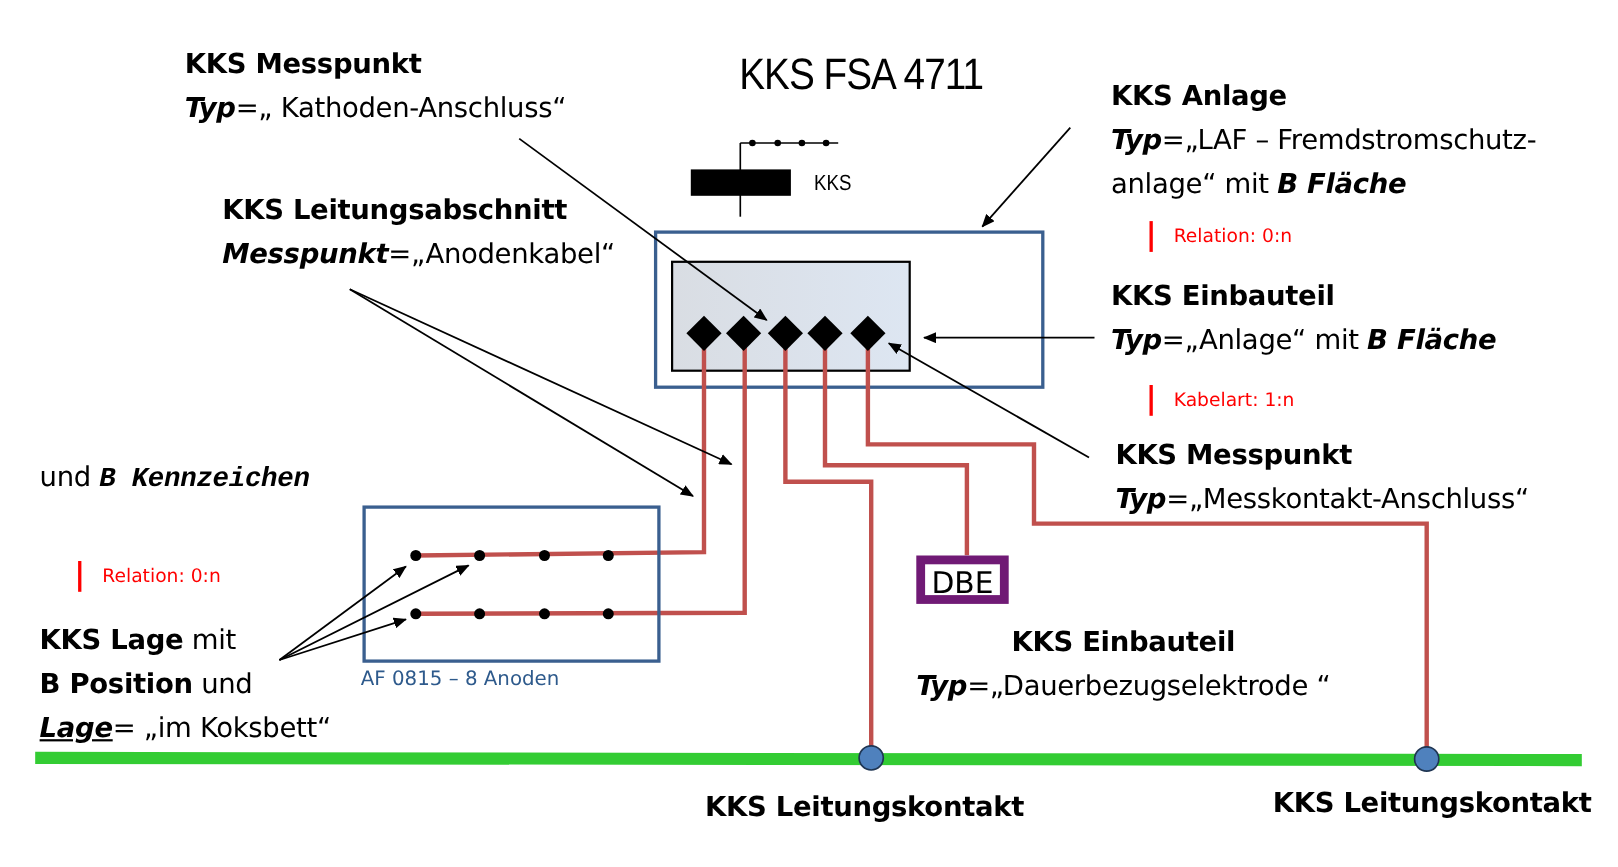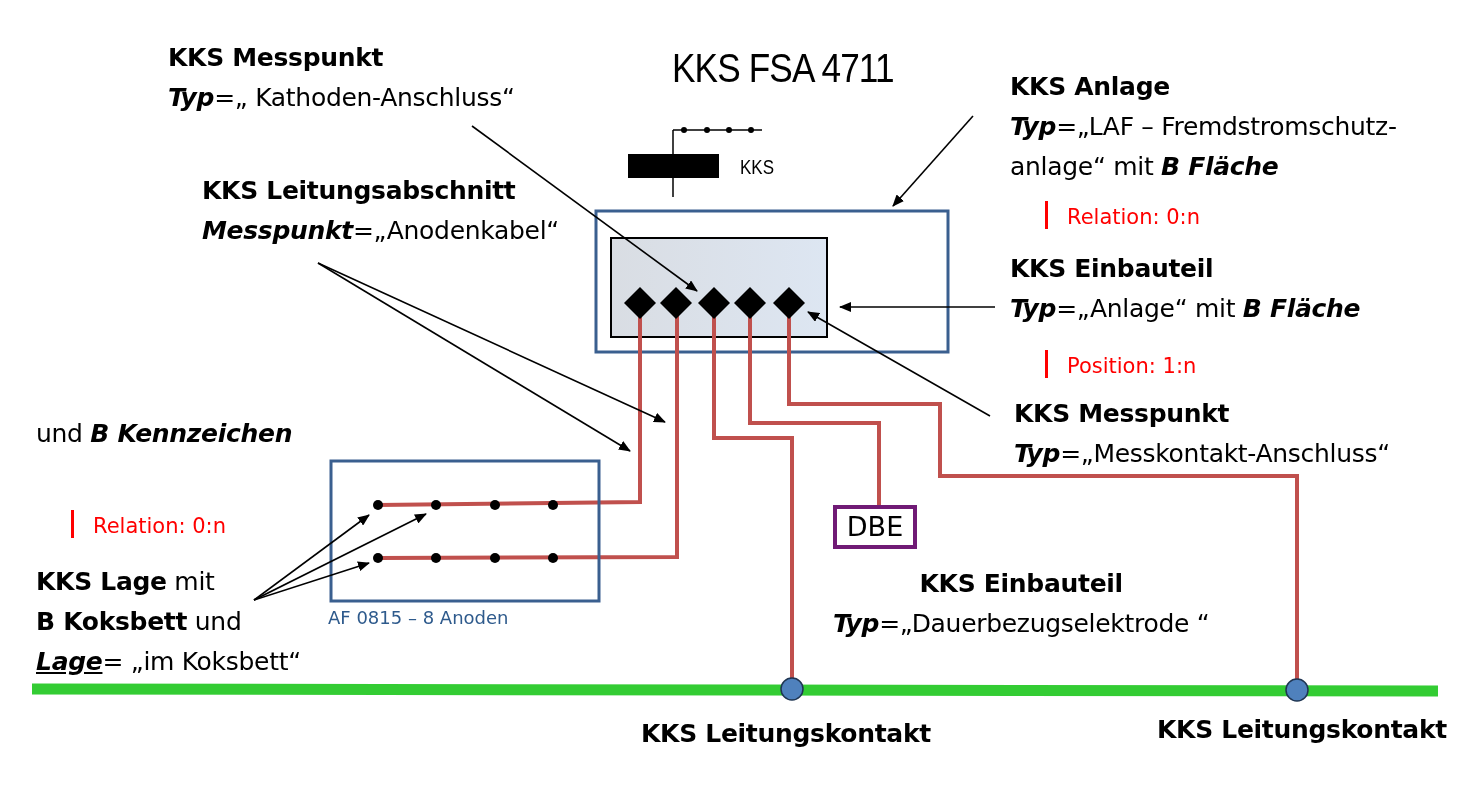--- a/index.html
+++ b/index.html
@@ -2,28 +2,28 @@
 <html><head>
 <meta charset="utf-8">
 <style>
   html, body { margin:0; padding:0; background:#ffffff; }
   body { width:1471px; height:788px; position:relative; overflow:hidden;
          font-family:"DejaVu Sans", "Liberation Sans", sans-serif; color:#000; }
   #diagram { position:absolute; left:0; top:0; }
   .lbl { position:absolute; font-size:25px; line-height:40px; white-space:nowrap; letter-spacing:-0.3px; }
   .b { font-weight:bold; }
   .bi { font-weight:bold; font-style:italic; }
-  .rel { position:absolute; font-size:21px; color:#ff0000; white-space:nowrap; }
+  .rel { position:absolute; font-size:17px; color:#ff0000; white-space:nowrap; }
   .relbar { position:absolute; width:3px; height:28px; background:#ff0000; }
   .title { position:absolute; left:672px; top:46px; font-family:"Liberation Sans", sans-serif;
            font-size:40px; transform:scaleX(0.88); transform-origin:left top; letter-spacing:-1px; }
   .kks-small { position:absolute; left:740px; top:156px; font-family:"Liberation Sans", sans-serif;
            font-size:20px; transform:scaleX(0.85); transform-origin:left top; }
   .af { position:absolute; left:328px; top:607px; font-size:18px; color:#2e5a8c; white-space:nowrap; }
-  .dbe { position:absolute; left:833px; top:505px; width:84px; height:44px; border:4px solid #701a75;
+  .dbe { position:absolute; left:833px; top:505px; width:84px; height:44px; border:8px solid #701a75;
          box-sizing:border-box; font-size:27px; text-align:center; line-height:36px; background:#fff; }
 </style>
 </head>
 <body>
 
 <svg id="diagram" width="1471" height="788">
   <defs>
     <marker id="arrow" markerWidth="12" markerHeight="10" refX="11" refY="5" orient="auto" markerUnits="userSpaceOnUse">
       <path d="M0,0 L12,5 L0,10 z" fill="#000"></path>
     </marker>
@@ -111,36 +111,36 @@
   <div><span style="white-space: pre;">anlage“ mit </span><span class="bi" style="white-space: pre;">B Fläche</span></div>
 </div>
 <div class="relbar" style="left:1045px; top:201px;"></div>
 <div class="rel" style="left:1067px; top:205px;">Relation: 0:n</div>
 
 <div class="lbl" style="left:1010px; top:249px;">
   <div class="b">KKS Einbauteil</div>
   <div><span class="bi" style="white-space: pre;">Typ</span><span style="white-space: pre;">=„Anlage“ mit </span><span class="bi" style="white-space: pre;">B Fläche</span></div>
 </div>
 <div class="relbar" style="left:1045px; top:350px;"></div>
-<div class="rel" style="left:1067px; top:354px;">Position: 1:n</div>
+<div class="rel" style="left:1067px; top:354px;">Kabelart: 1:n</div>
 
 <div class="lbl" style="left:1014px; top:394px;">
   <div class="b">KKS Messpunkt</div>
   <div><span class="bi" style="white-space: pre;">Typ</span><span style="white-space: pre;">=„Messkontakt-Anschluss“</span></div>
 </div>
 
 <div class="lbl" style="left:36px; top:414px;">
-  <div><span style="white-space: pre;">und </span><span class="bi" style="white-space: pre;">B Kennzeichen</span></div>
+  <div><span style="white-space: pre;">und </span><span class="bi" style="white-space: pre; font-family: Liberation Mono, monospace;">B Kennzeichen</span></div>
 </div>
 <div class="relbar" style="left:71px; top:510px;"></div>
 <div class="rel" style="left:93px; top:514px;">Relation: 0:n</div>
 
 <div class="lbl" style="left:36px; top:562px;">
   <div><span class="b" style="white-space: pre;">KKS Lage</span><span style="white-space: pre;"> mit</span></div>
-  <div><span class="b" style="white-space: pre;">B Koksbett</span><span style="white-space: pre;"> und</span></div>
+  <div><span class="b" style="white-space: pre;">B Position</span><span style="white-space: pre;"> und</span></div>
   <div><span class="bi" style="white-space: pre; text-decoration: underline;">Lage</span><span style="white-space: pre;">= „im Koksbett“</span></div>
 </div>
 
 <div class="af">AF 0815 – 8 Anoden</div>
 
 <div class="dbe">DBE</div>
 <div class="lbl" style="left:833px; top:564px;text-align:center;">
   <div class="b">KKS Einbauteil</div>
   <div><span class="bi" style="white-space: pre;">Typ</span><span style="white-space: pre;">=„Dauerbezugselektrode “</span></div>
 </div>

